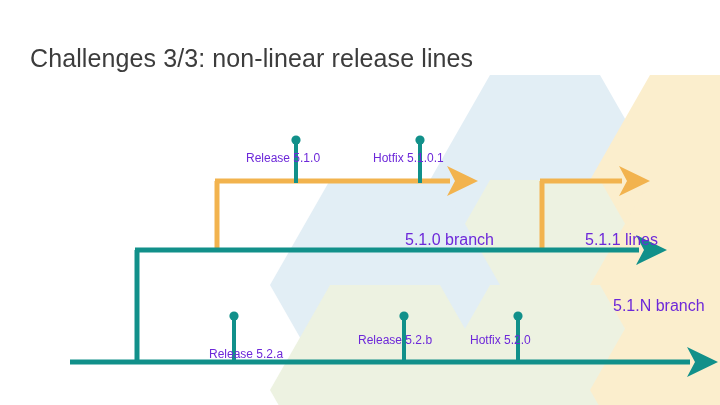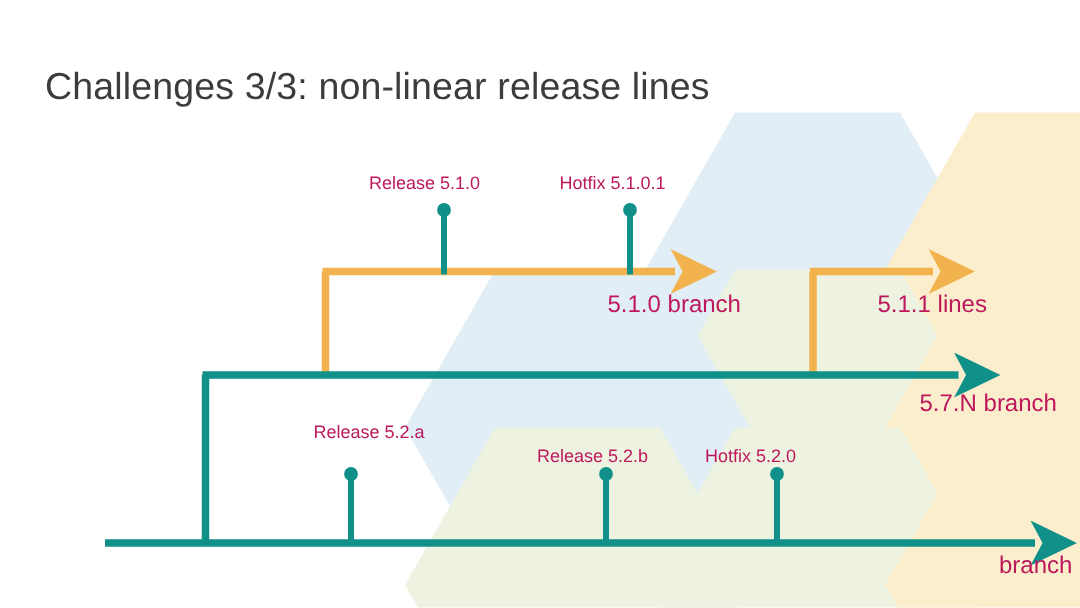--- a/index.html
+++ b/index.html
@@ -29,23 +29,24 @@
     font-size:25px;
     line-height:32px;
     color:#3c3c3c;
     font-weight:400;
     letter-spacing:0.1px;
     white-space:nowrap;
   }
   .lbl{
     position:absolute;
     font-size:11.5px;
-    color:#be185d;
+    color:#6d28d9;
     white-space:nowrap;
     line-height:13px;
+    margin-top:36px;
   }
   .lbl-rel{ font-size:12px; }
   .lbl-branch{ font-size:16px; }
 </style>
 </head>
 <body>
 
 <div id="slide">
 
   <svg id="bg-hexes" viewBox="0 0 720 405">
@@ -125,23 +126,23 @@
   </svg>
 
   <div class="lbl lbl-rel" style="left:246px;top:116px;">Release 5.1.0</div>
 
   <div class="lbl lbl-rel" style="left:373px;top:116px;text-align:center;">Hotfix 5.1.0.1</div>
 
   <div class="lbl lbl-branch" style="left:405px;top:197px;">5.1.0 branch</div>
 
   <div class="lbl lbl-branch" style="left:585px;top:197px;">5.1.1 lines</div>
 
-  <div class="lbl lbl-branch" style="left:613px;top:263px;">5.7.N branch</div>
+  <div class="lbl lbl-branch" style="left:613px;top:263px;">5.1.N branch</div>
 
-  <div class="lbl lbl-rel" style="left:209px;top:282px;">Release 5.2.a</div>
+  <div class="lbl lbl-rel" style="left:209px;top:312px;">Release 5.2.a</div>
 
   <div class="lbl lbl-rel" style="left:358px;top:298px;">Release 5.2.b</div>
 
   <div class="lbl lbl-rel" style="left:470px;top:298px;">Hotfix 5.2.0</div>
 
   <div class="lbl lbl-branch" style="left:666px;top:371px;">branch</div>
 
 </div>
 
 </body></html>

